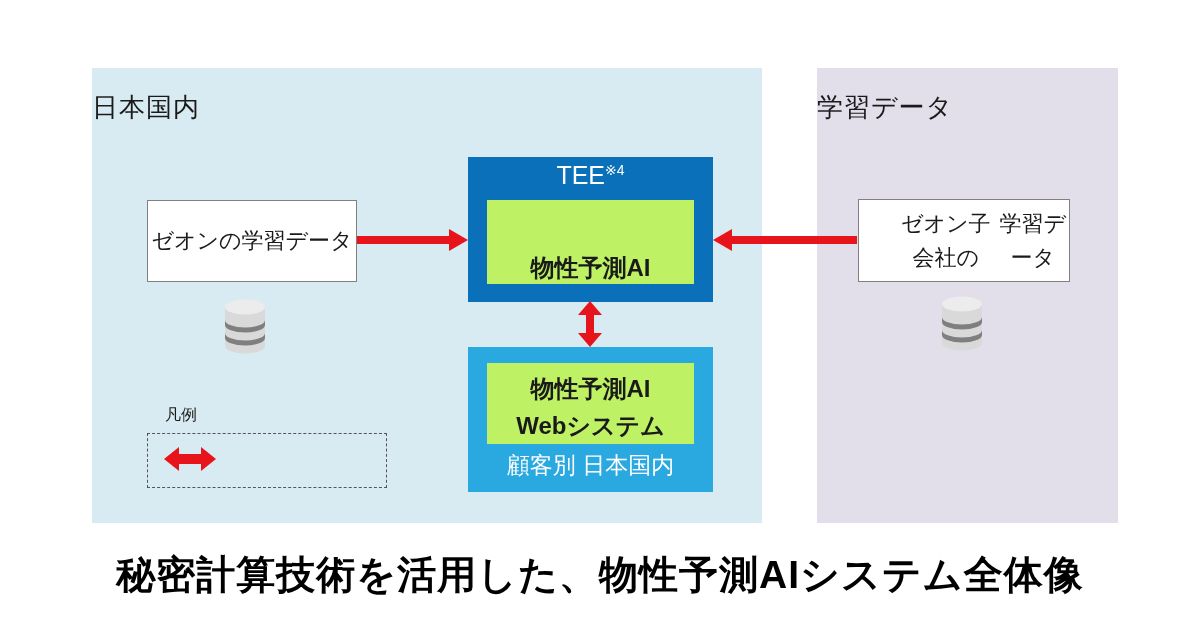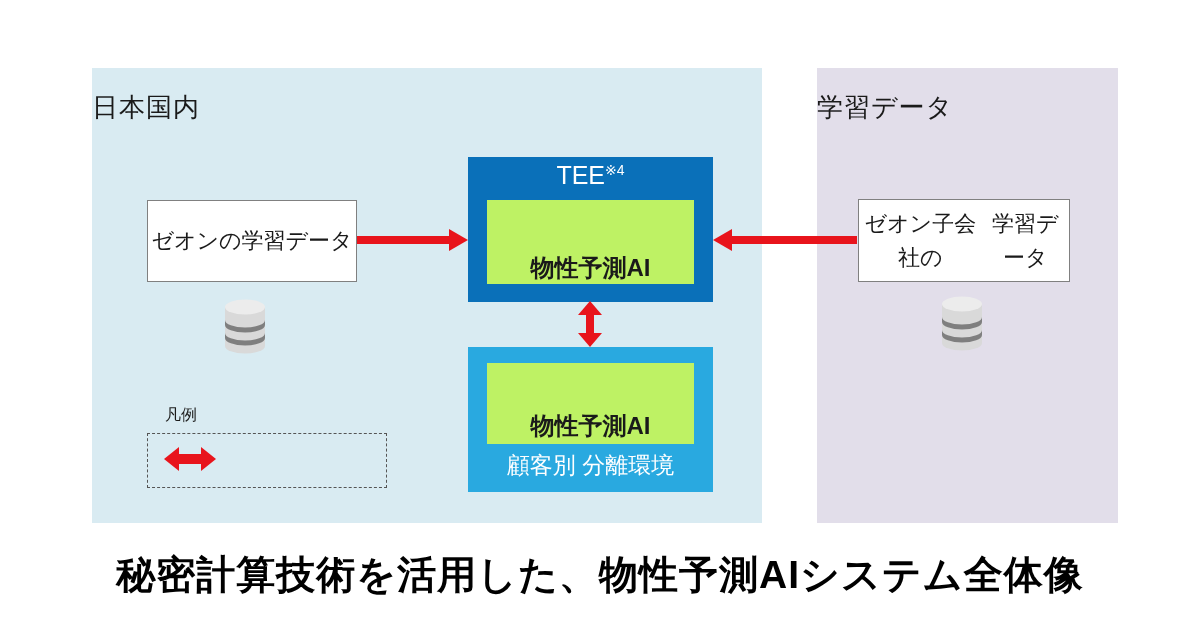--- a/index.html
+++ b/index.html
@@ -22,21 +22,21 @@
   }
 
   
   .white-box {
     position: absolute; background: #ffffff;
     border: 1px solid var(--box-border, #808080);
     display: flex; flex-direction: row; align-items: center; justify-content: center;
     font-size: 22px; line-height: 34px; text-align: center;
   }
   .box-zeon { left: 147px; top: 200px; width: 210px; height: 82px; }
-  .box-subsidiary { left: 858px; top: 199px; width: 212px; height: 83px; }
+  .box-subsidiary { left: 858px; top: 199px; width: 212px; height: 83px; padding-left: 36px; }
 
   
   .tee-box {
     position: absolute; left: 468px; top: 157px; width: 245px; height: 145px;
     background: var(--tee-blue, #0A70B9);
     padding-left: 28px;
   }
   .tee-title {
     position: absolute; top: 4px; left: 0; width: 100%;
     text-align: center; color: #ffffff; font-size: 25px;
@@ -113,22 +113,23 @@
       <span>TEE</span><sup>※4</sup>
     </div>
     <div class="inner-white ai-box">
       <div>物性予測AI</div>
     </div>
   </div>
 
   <div class="web-box">
     <div class="inner-white web-inner">
       <div>物性予測AI</div>
+      <div>Webシステム</div>
     </div>
-    <div class="web-env">顧客別 分離環境</div>
+    <div class="web-env">顧客別 日本国内</div>
   </div>
 
   <div class="white-box box-subsidiary">
     <div>ゼオン子会社の</div>
     <div>学習データ</div>
   </div>
 
   <svg class="db-icon db-left" viewBox="0 0 46 57">
     <path d="M3,9 v39 a20,7.5 0 0 0 40,0 v-39 z" fill="var(--db-body,#D9D9D9)"></path>
     <ellipse cx="23" cy="9" rx="20" ry="7.5" fill="var(--db-top,#ECECEC)"></ellipse>

